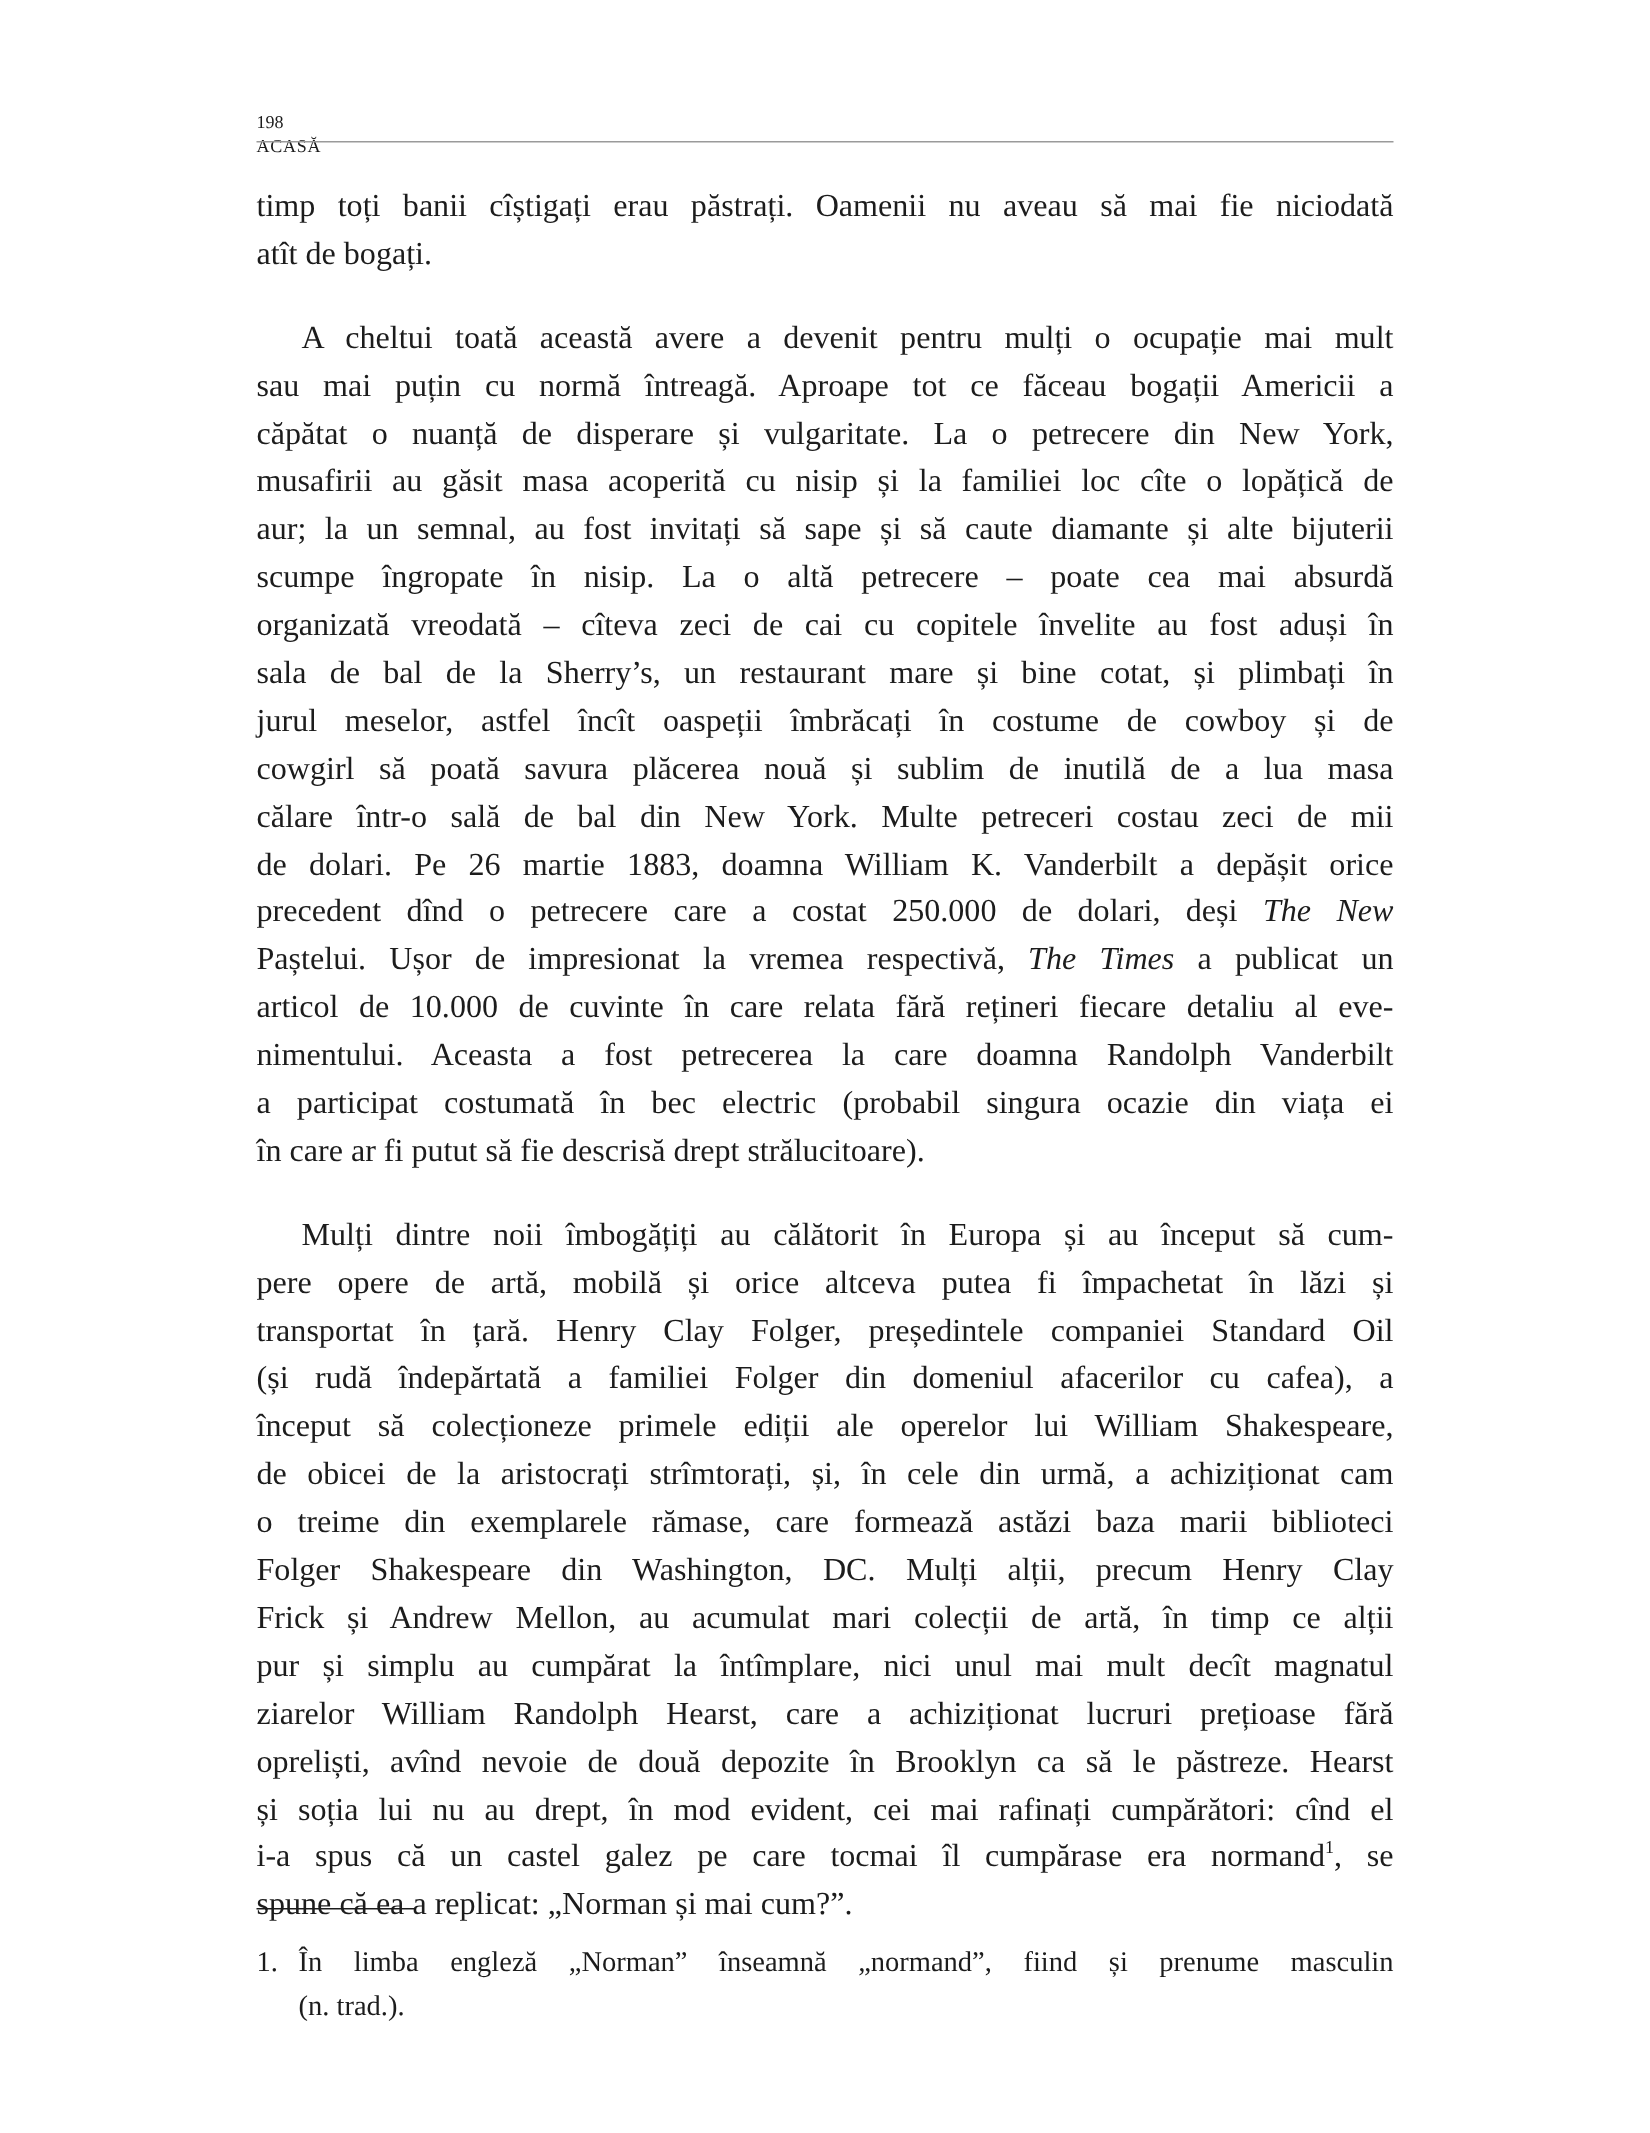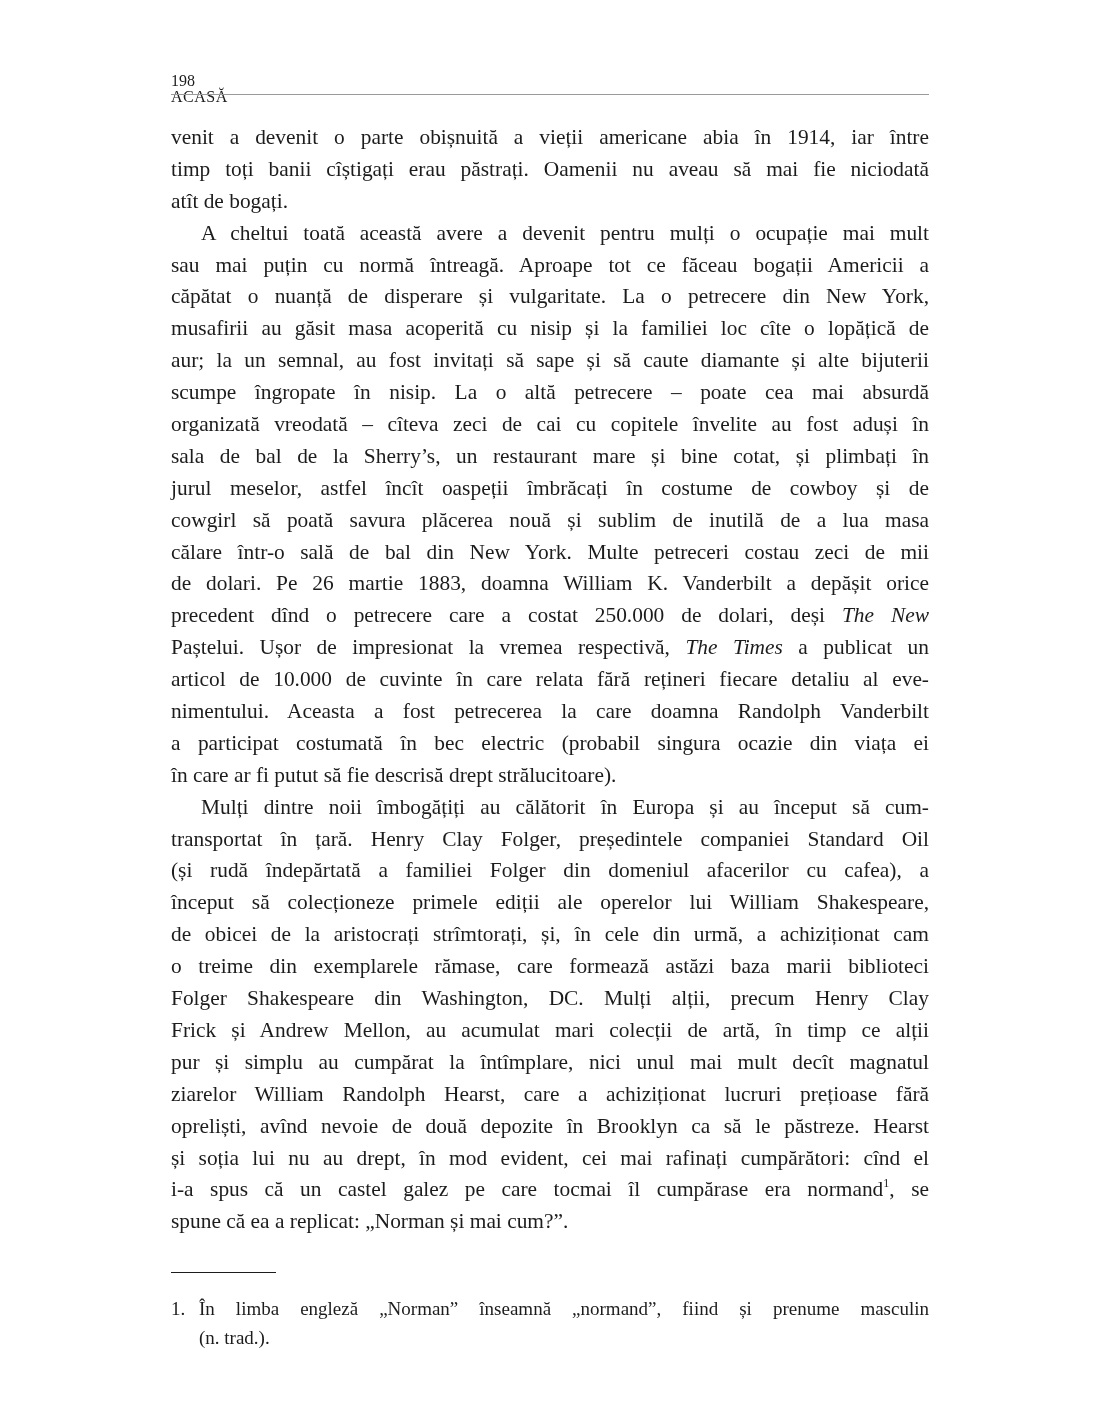--- a/index.html
+++ b/index.html
@@ -1,26 +1,26 @@
 <!DOCTYPE html>
 <html><head>
   <meta charset="utf-8">
   <style>
     html, body { margin: 0; padding: 0; background: #ffffff; }
     body { width: 1100px; height: 1422px; position: relative; overflow: hidden;
       font-family: "Liberation Serif", "DejaVu Serif", serif; color: #1c1c1c; }
     .page { position: absolute; left: 171px; top: 70px; width: 758px; }
-    .running-head { position: relative; height: 22px; font-size: 16px; line-height: 22px; }
+    .running-head { position: relative; height: 22px; font-size: 12px; line-height: 22px; }
     .folio { position: absolute; left: 0; top: 0; }
     .running-title { position: absolute; left: 0; right: 0; top: 16px; text-align: left; letter-spacing: 0.5px; }
     .head-rule { position: absolute; left: 0; right: 0; top: 24px; height: 0; border-top: 1.5px solid #9a9a9a; }
     .body { position: absolute; left: 0; top: 52px; width: 758px; font-size: 21.4px; line-height: 31.9px; text-align: justify; text-align-last: left; }
     .line { display: block; white-space: nowrap; text-align: justify; text-align-last: justify; height: 31.9px; }
     .line.last { text-align-last: left; }
-    .line.indent { padding-left: 30px; }
+    .line.indent { padding-left: 30px; margin-top: 24px; }
     .para { margin: 0; }
     em { font-style: italic; }
     sup { font-size: 12px; line-height: 0; vertical-align: 9px; }
     .fn-rule { position: absolute; left: 0; top: 1202px; width: 105px; border-top: 1.5px solid #1c1c1c; }
     .footnote { position: absolute; left: 0; top: 1224px; width: 758px; font-size: 19px; line-height: 29px; }
     .fn-line { display: block; white-space: nowrap; text-align: justify; text-align-last: justify; }
     .fn-line.last { text-align-last: left; }
     .fn-num { display: inline-block; width: 28px; }
     .fn-cont { padding-left: 28px; }
   </style>
@@ -30,21 +30,20 @@
 <div class="page">
   <div class="running-head">
     <span class="folio">198</span>
     <span class="running-title">ACASĂ</span>
     <div class="head-rule"></div>
   </div>
 
   <div class="body">
 
     <div class="para">
-      <span class="line">venit a devenit o parte obișnuită a vieții americane abia în 1914, iar între</span>
       <span class="line">timp toți banii cîștigați erau păstrați. Oamenii nu aveau să mai fie niciodată</span>
       <span class="line last">atît de bogați.</span>
     </div>
 
     <div class="para">
       <span class="line indent">A cheltui toată această avere a devenit pentru mulți o ocupație mai mult</span>
       <span class="line">sau mai puțin cu normă întreagă. Aproape tot ce făceau bogații Americii a</span>
       <span class="line">căpătat o nuanță de disperare și vulgaritate. La o petrecere din New York,</span>
       <span class="line">musafirii au găsit masa acoperită cu nisip și la familiei loc cîte o lopățică de</span>
       <span class="line">aur; la un semnal, au fost invitați să sape și să caute diamante și alte bijuterii</span>
@@ -58,20 +57,21 @@
       <span class="line"><span>precedent dînd o petrecere care a costat 250.000 de dolari, deși </span><em>The New</em></span>
       <span class="line"><span>Paștelui. Ușor de impresionat la vremea respectivă, </span><em>The Times</em><span> a publicat un</span></span>
       <span class="line">articol de 10.000 de cuvinte în care relata fără rețineri fiecare detaliu al eve-</span>
       <span class="line">nimentului. Aceasta a fost petrecerea la care doamna Randolph Vanderbilt</span>
       <span class="line">a participat costumată în bec electric (probabil singura ocazie din viața ei</span>
       <span class="line last">în care ar fi putut să fie descrisă drept strălucitoare).</span>
     </div>
 
     <div class="para">
       <span class="line indent">Mulți dintre noii îmbogățiți au călătorit în Europa și au început să cum-</span>
+      <span class="line">pere opere de artă, mobilă și orice altceva putea fi împachetat în lăzi și</span>
       <span class="line">transportat în țară. Henry Clay Folger, președintele companiei Standard Oil</span>
       <span class="line">(și rudă îndepărtată a familiei Folger din domeniul afacerilor cu cafea), a</span>
       <span class="line">început să colecționeze primele ediții ale operelor lui William Shakespeare,</span>
       <span class="line">de obicei de la aristocrați strîmtorați, și, în cele din urmă, a achiziționat cam</span>
       <span class="line">o treime din exemplarele rămase, care formează astăzi baza marii biblioteci</span>
       <span class="line">Folger Shakespeare din Washington, DC. Mulți alții, precum Henry Clay</span>
       <span class="line">Frick și Andrew Mellon, au acumulat mari colecții de artă, în timp ce alții</span>
       <span class="line">pur și simplu au cumpărat la întîmplare, nici unul mai mult decît magnatul</span>
       <span class="line">ziarelor William Randolph Hearst, care a achiziționat lucruri prețioase fără</span>
       <span class="line">opreliști, avînd nevoie de două depozite în Brooklyn ca să le păstreze. Hearst</span>

